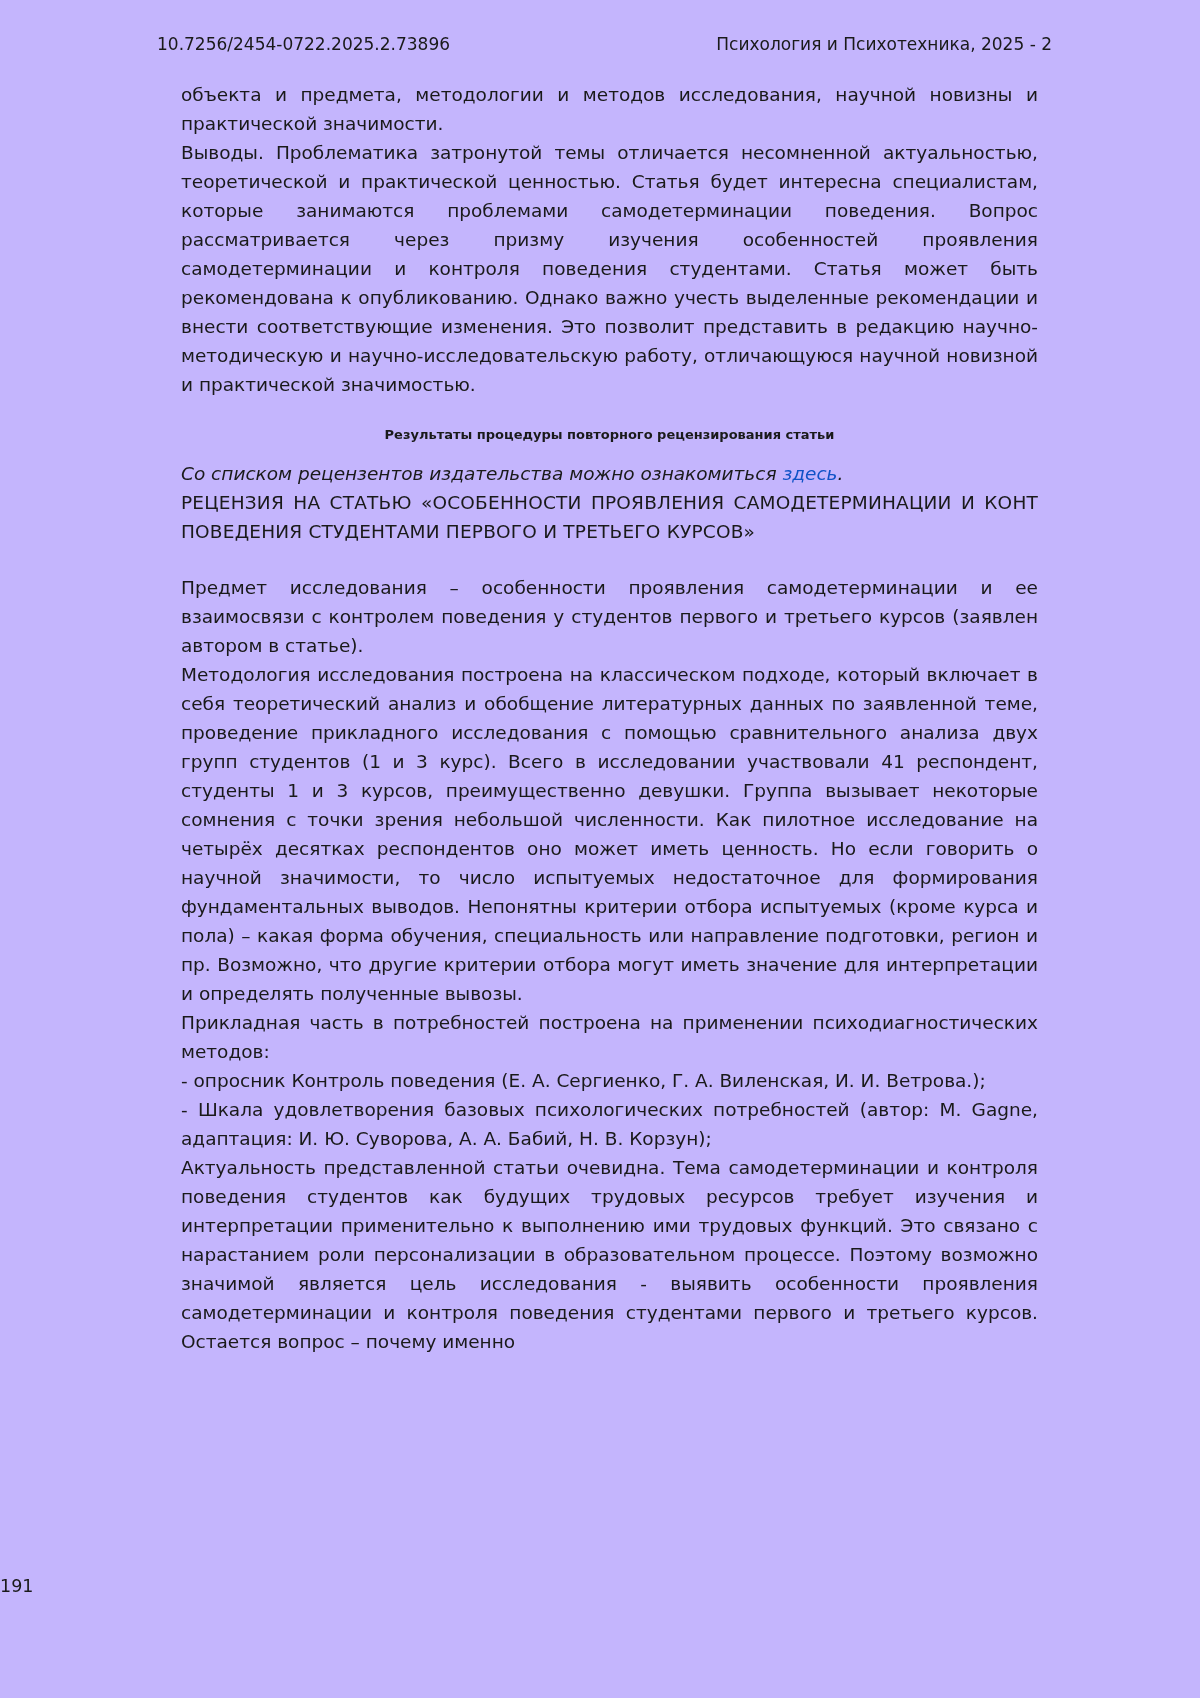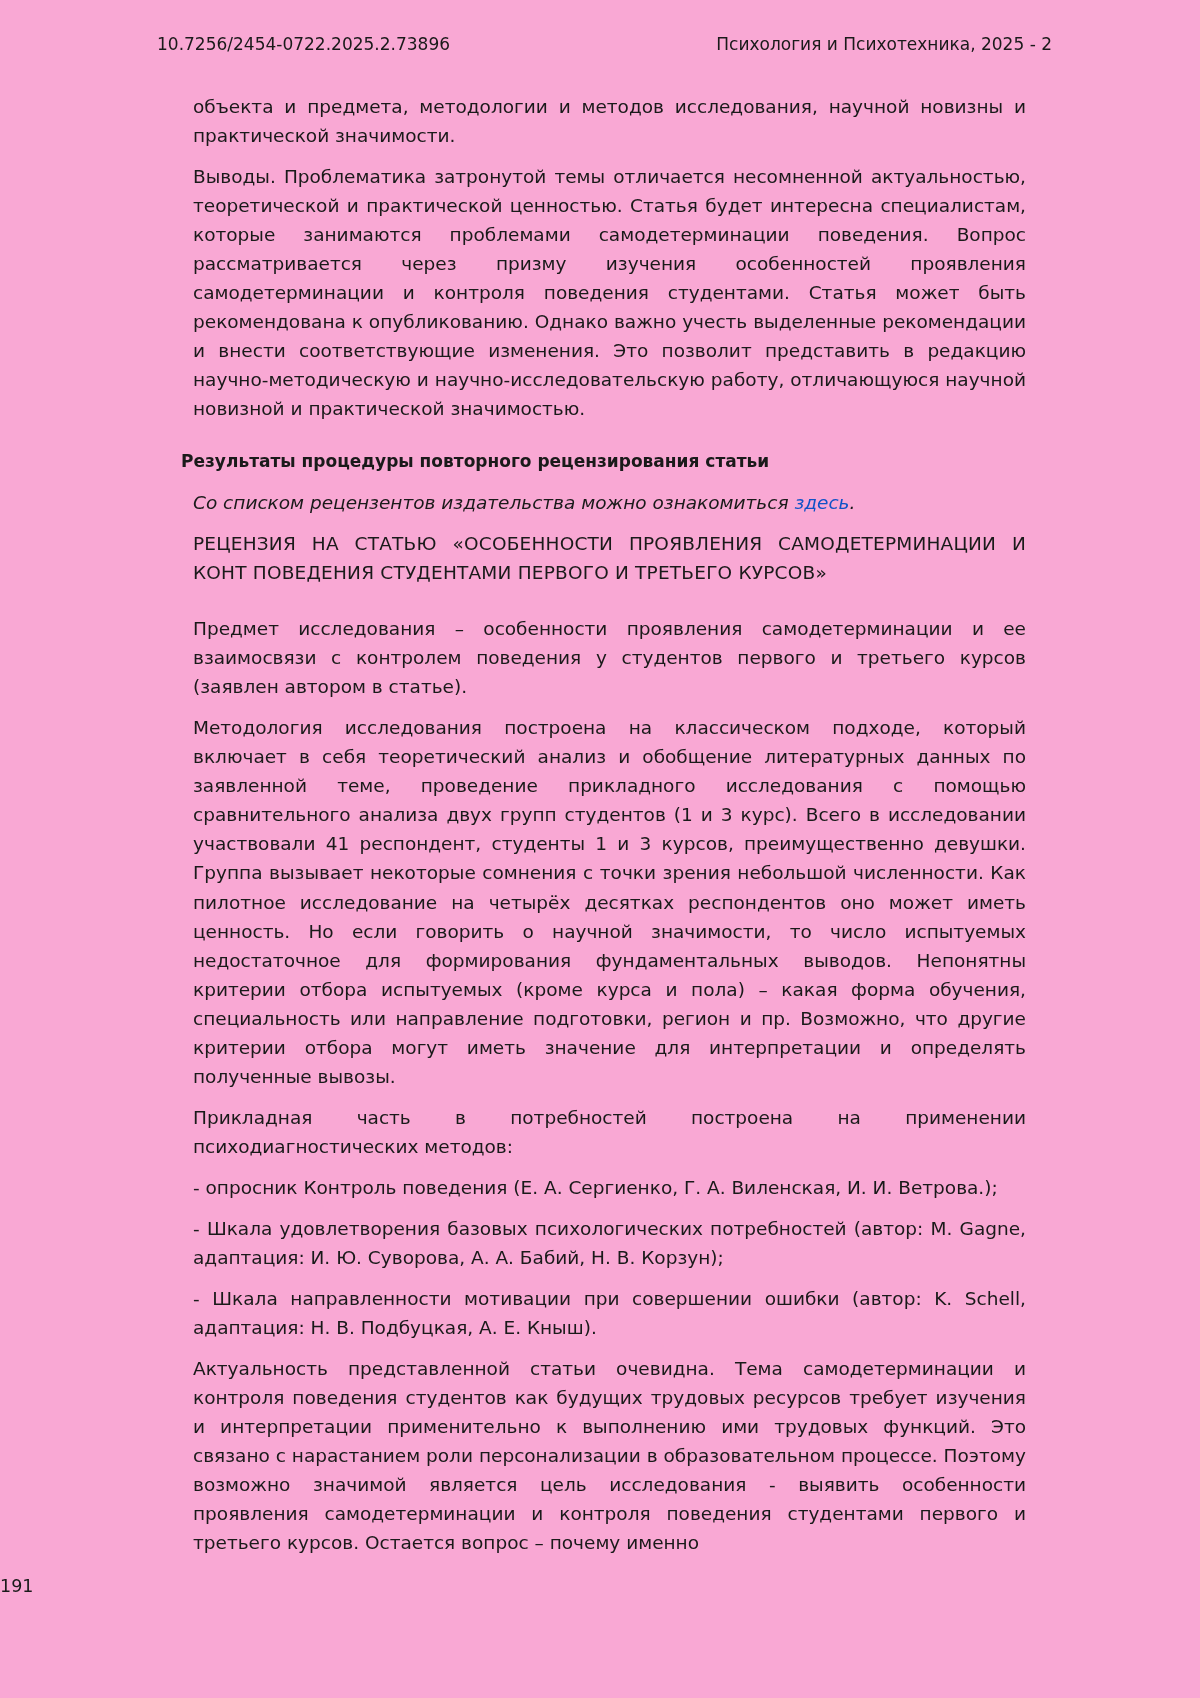--- a/index.html
+++ b/index.html
@@ -2,44 +2,44 @@
 <html lang="ru"><head>
 <meta charset="utf-8">
 <style>
   * { box-sizing: border-box; }
   html, body { margin: 0; padding: 0; background: #ffffff; }
   .page {
     position: relative;
     width: 1200px;
     min-height: 1698px;
     margin: 0 auto;
-    background: #f9a8d4;
+    background: #c4b5fd;
     color: #1a1a1a;
     font-family: "DejaVu Sans", "Liberation Sans", sans-serif;
   }
   .page-header {
     display: flex;
     justify-content: space-between;
     align-items: baseline;
     padding: 34px 148px 0 157px;
     font-size: 17px;
     color: #1a1a1a;
   }
   .page-main {
     padding: 26px 162px 0 181px;
     font-size: 18.5px;
     line-height: 1.57;
     text-align: justify;
   }
-  .page-main p { margin: 12px; }
+  .page-main p { margin: 0; }
   .section-heading {
-    font-size: 17px;
+    font-size: 13px;
     font-weight: bold;
     margin: 27px 0 14px 0;
-    text-align: left;
+    text-align: center;
     line-height: 1.4;
   }
   .italic { font-style: italic; }
   .review-title {
     margin: 18px 0 0 0;
     letter-spacing: 0.2px;
   }
   .first-review-para { margin-top: 27px !important; }
   a.reviewers-link {
     color: #0f52c7;
@@ -76,21 +76,20 @@
 
     <p class="italic"><span>Со списком рецензентов издательства можно ознакомиться </span><a class="reviewers-link">здесь</a><span>.</span></p>
 
     <p class="review-title">РЕЦЕНЗИЯ НА СТАТЬЮ «ОСОБЕННОСТИ ПРОЯВЛЕНИЯ САМОДЕТЕРМИНАЦИИ И КОНТ ПОВЕДЕНИЯ СТУДЕНТАМИ ПЕРВОГО И ТРЕТЬЕГО КУРСОВ»</p>
 
     <p class="first-review-para">Предмет исследования – особенности проявления самодетерминации и ее взаимосвязи с контролем поведения у студентов первого и третьего курсов (заявлен автором в статье).</p>
     <p>Методология исследования построена на классическом подходе, который включает в себя теоретический анализ и обобщение литературных данных по заявленной теме, проведение прикладного исследования с помощью сравнительного анализа двух групп студентов (1 и 3 курс). Всего в исследовании участвовали 41 респондент, студенты 1 и 3 курсов, преимущественно девушки. Группа вызывает некоторые сомнения с точки зрения небольшой численности. Как пилотное исследование на четырёх десятках респондентов оно может иметь ценность. Но если говорить о научной значимости, то число испытуемых недостаточное для формирования фундаментальных выводов. Непонятны критерии отбора испытуемых (кроме курса и пола) – какая форма обучения, специальность или направление подготовки, регион и пр. Возможно, что другие критерии отбора могут иметь значение для интерпретации и определять полученные вывозы.</p>
     <p>Прикладная часть в потребностей построена на применении психодиагностических методов:</p>
     <p>- опросник Контроль поведения (Е. А. Сергиенко, Г. А. Виленская, И. И. Ветрова.);</p>
     <p>- Шкала удовлетворения базовых психологических потребностей (автор: M. Gagne, адаптация: И. Ю. Суворова, А. А. Бабий, Н. В. Корзун);</p>
-    <p>- Шкала направленности мотивации при совершении ошибки (автор: K. Schell, адаптация: Н. В. Подбуцкая, А. Е. Кныш).</p>
     <p>Актуальность представленной статьи очевидна. Тема самодетерминации и контроля поведения студентов как будущих трудовых ресурсов требует изучения и интерпретации применительно к выполнению ими трудовых функций. Это связано с нарастанием роли персонализации в образовательном процессе. Поэтому возможно значимой является цель исследования - выявить особенности проявления самодетерминации и контроля поведения студентами первого и третьего курсов. Остается вопрос – почему именно</p>
 
   </main>
 
   <footer class="page-footer">
     <span>191</span>
   </footer>
 
 </div>
 

